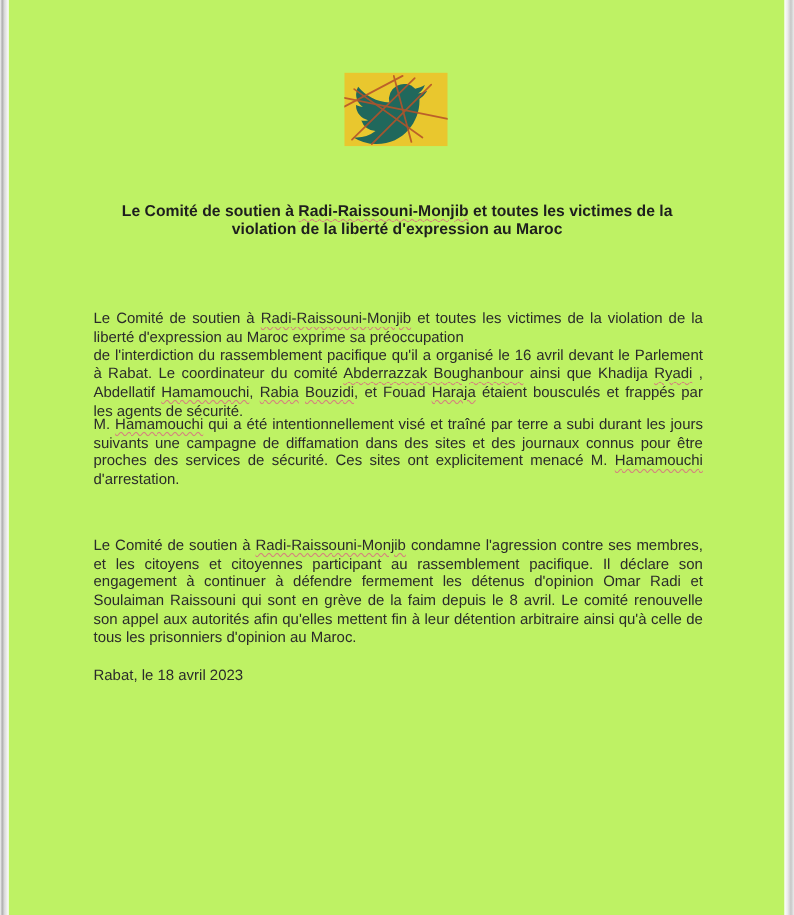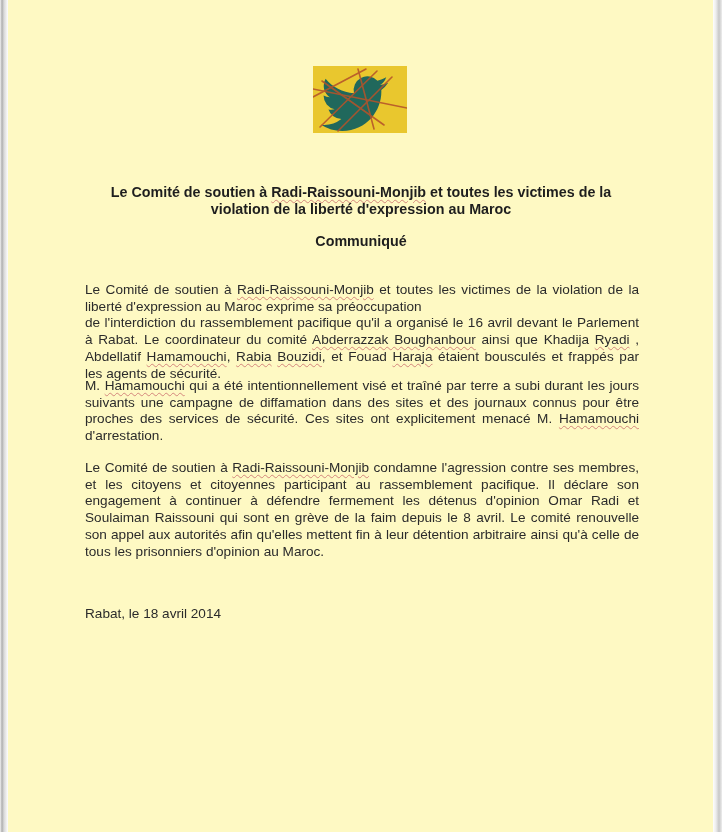--- a/index.html
+++ b/index.html
@@ -4,21 +4,21 @@
 <style>
   * { box-sizing: border-box; }
   html, body { margin: 0; padding: 0; }
   body {
     width: 722px; height: 832px;
     position: relative;
     overflow: hidden;
     background: #fdfdfc;
     font-family: "Liberation Sans", "DejaVu Sans", sans-serif;
   }
-  .photo { position: absolute; inset: 0; background: #fef9c3; }
+  .photo { position: absolute; inset: 0; background: #bef264; }
 
   .edge-left {
     position: absolute; left: 0; top: 0; bottom: 0; width: 8px;
     background: linear-gradient(90deg, #f4f4f4 0px, #aeaeae 2px, #d9d9d9 4px, #fefefd 8px);
   }
   .edge-right {
     position: absolute; right: 0; top: 0; bottom: 0; width: 9px;
     background: linear-gradient(90deg, #fefefd 0px, #ececec 3px, #c7c7c7 6px, #ededed 9px);
   }
 
@@ -40,21 +40,21 @@
   }
 
   .para {
     position: absolute; left: 85px; width: 554px; margin: 0;
     font-size: 13.6px; line-height: 16.7px; color: #2b2b2b;
     text-align: justify;
     white-space: pre-wrap;
   }
   .p1 { top: 282px; }
   .p2 { top: 378px; }
-  .p3 { top: 460px; }
+  .p3 { top: 488px; }
 
   .date {
     position: absolute; left: 85px; top: 606px; margin: 0;
     font-size: 13.6px; color: #2b2b2b;
   }
 
   .misspelled {
     text-decoration-line: underline;
     text-decoration-style: wavy;
     text-decoration-color: var(--squiggle, #d4867c);
@@ -80,24 +80,23 @@
         <line x1="7" y1="61" x2="64" y2="5"></line>
         <line x1="25" y1="65" x2="79" y2="11"></line>
         <line x1="9" y1="15" x2="71" y2="59"></line>
         <line x1="45" y1="3" x2="61" y2="63"></line>
       </g>
     </svg>
   </div>
 
   <h1 class="title"><span>Le Comité de soutien à </span><span class="misspelled">Radi-Raissouni-Monjib</span><span> et toutes les victimes de la violation de la liberté d'expression au Maroc</span></h1>
 
-  <div class="subtitle">Communiqué</div>
 
   <p class="para p1"><span>Le Comité de soutien à </span><span class="misspelled">Radi-Raissouni-Monjib</span><span> et toutes les victimes de la violation de la liberté d'expression au Maroc exprime sa préoccupation
 de l'interdiction du rassemblement pacifique qu'il a organisé le 16 avril devant le Parlement à Rabat. Le coordinateur du comité </span><span class="misspelled">Abderrazzak Boughanbour</span><span> ainsi que Khadija </span><span class="misspelled">Ryadi</span><span> , Abdellatif </span><span class="misspelled">Hamamouchi</span><span>, </span><span class="misspelled">Rabia</span><span> </span><span class="misspelled">Bouzidi</span><span>, et Fouad </span><span class="misspelled">Haraja</span><span> étaient bousculés et frappés par les agents de sécurité.</span></p>
 
   <p class="para p2"><span>M. </span><span class="misspelled">Hamamouchi</span><span> qui a été intentionnellement visé et traîné par terre a subi durant les jours suivants une campagne de diffamation dans des sites et des journaux connus pour être proches des services de sécurité. Ces sites ont explicitement menacé M. </span><span class="misspelled">Hamamouchi</span><span> d'arrestation.</span></p>
 
   <p class="para p3"><span>Le Comité de soutien à </span><span class="misspelled">Radi-Raissouni-Monjib</span><span> condamne l'agression contre ses membres, et les citoyens et citoyennes participant au rassemblement pacifique. Il déclare son engagement à continuer à défendre fermement les détenus d'opinion Omar Radi et Soulaiman Raissouni qui sont en grève de la faim depuis le 8 avril. Le comité renouvelle son appel aux autorités afin qu'elles mettent fin à leur détention arbitraire ainsi qu'à celle de tous les prisonniers d'opinion au Maroc.</span></p>
 
-  <p class="date">Rabat, le 18 avril 2014</p>
+  <p class="date">Rabat, le 18 avril 2023</p>
 
 </div>
 
 </body></html>

